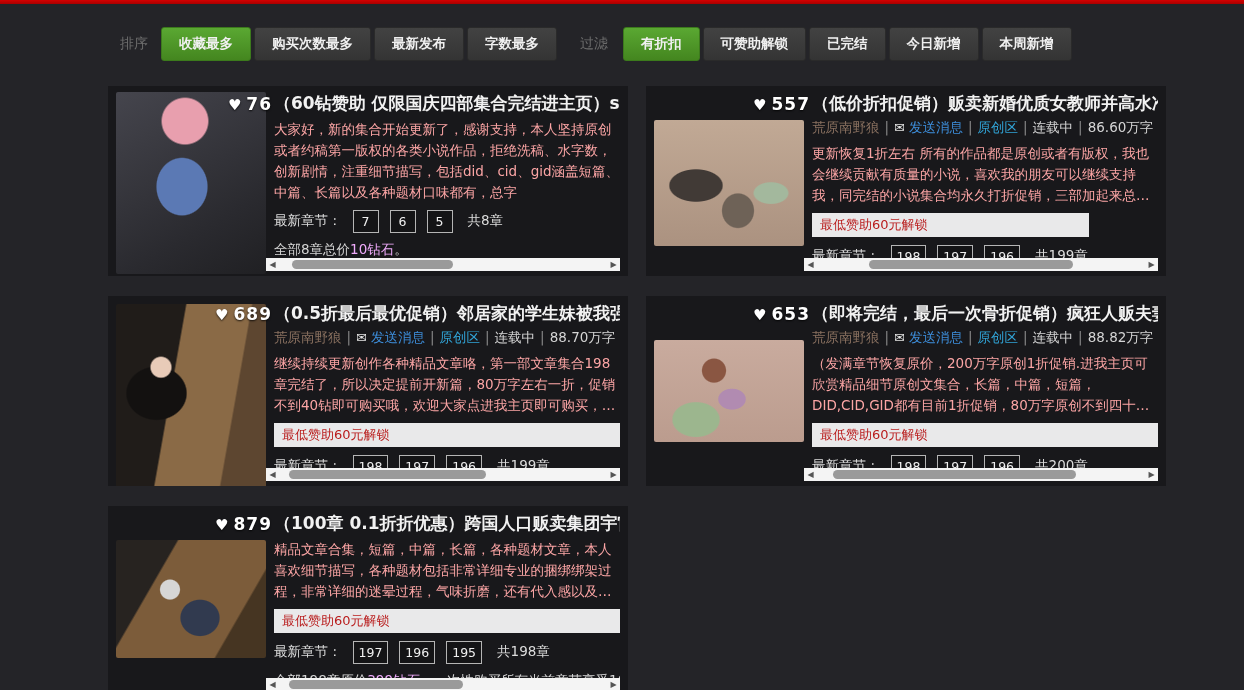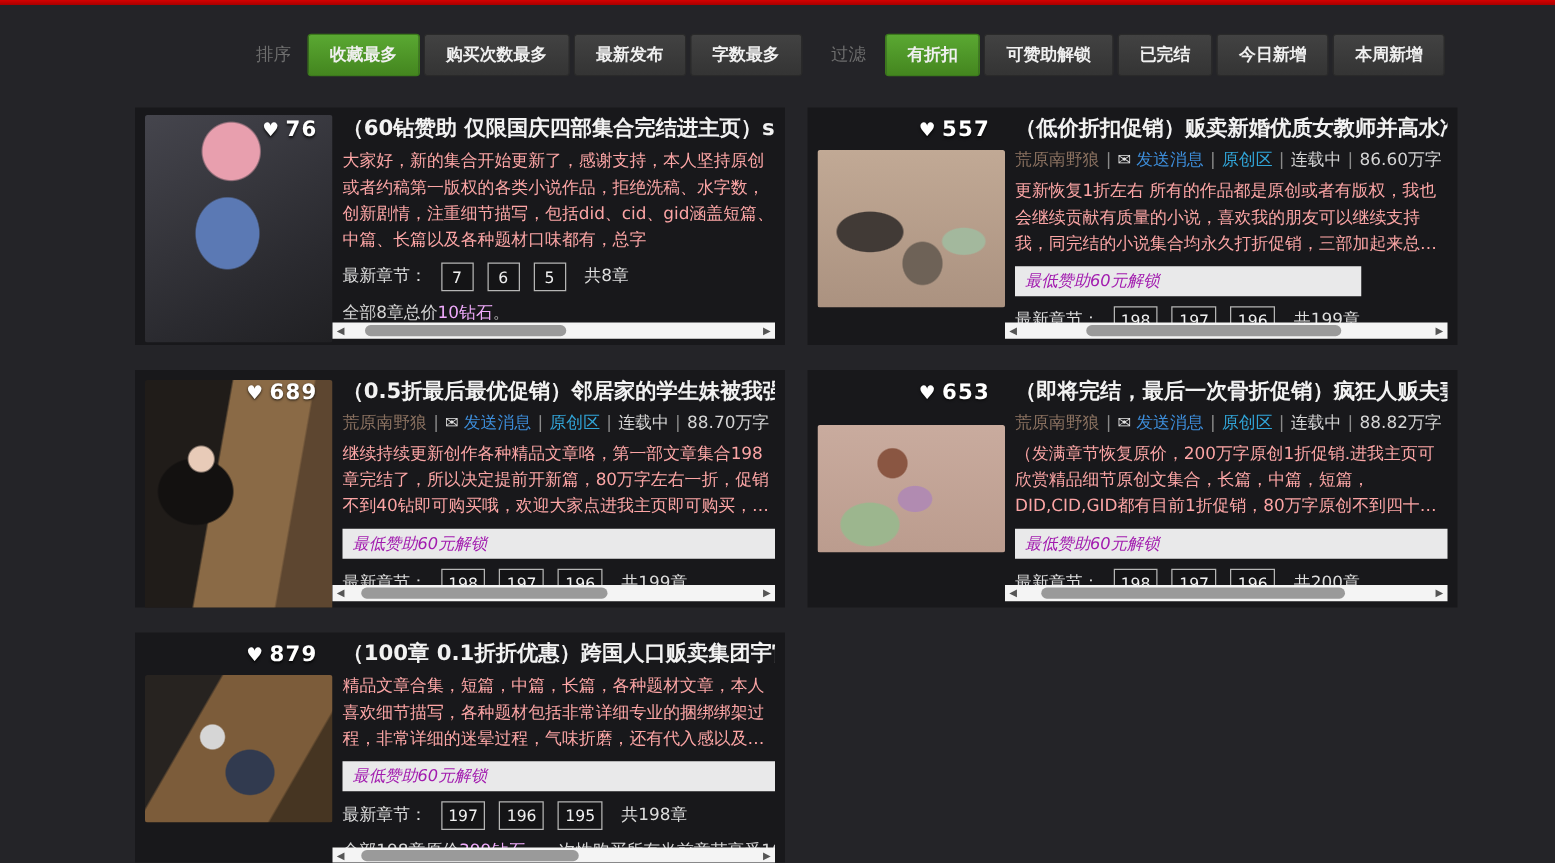--- a/index.html
+++ b/index.html
@@ -6,21 +6,21 @@
   html,body { margin:0; padding:0; }
   body {
     width:1244px; height:690px; overflow:hidden;
     background:#242428;
     font-family:"DejaVu Sans", sans-serif;
     color:#ddd;
   }
   .topstrip { height:4px; width:100%; background:linear-gradient(#d40000,#a80000); }
 
   
-  .toolbar { display:flex; align-items:center; margin:23px 0 0 120px;justify-content:center; }
+  .toolbar { display:flex; align-items:center; margin:23px 0 0 120px; }
   .tb-label { color:#6d6d6d; font-size:14px; margin-right:13px; }
   .tb-label.filter { margin-left:20px; margin-right:15px; }
   .btn {
     height:27px; padding:16px 17px; margin-right:3px;
     display:flex; align-items:center;
     background:linear-gradient(#424242,#343434);
     border:1px solid #2a2a2a; border-radius:3px;
     color:#f0f0f0; font-size:13.5px; font-weight:bold;
     cursor:pointer; white-space:nowrap;
   }
@@ -56,21 +56,21 @@
       radial-gradient(ellipse at 52% 58%, #b18bb1 0 12%, transparent 13%),
       radial-gradient(ellipse at 28% 78%, #9cb68e 0 15%, transparent 16%),
       linear-gradient(#c9ab9e,#bb9c8e); }
   .cover-4 { top:34px; height:118px;
     background:
       radial-gradient(circle at 36% 42%, #d6d6d6 0 8%, transparent 9%),
       radial-gradient(ellipse at 56% 66%, #313a4f 0 16%, transparent 17%),
       linear-gradient(120deg,#272320 0 28%,#7c5c3a 29% 76%,#463522 77%); }
 
   .heart {
-    position:absolute; top:8px; left:2px; width:144px; z-index:2;
+    position:absolute; top:8px; left:20px; width:144px; z-index:2;
     text-align:right; color:#fff; font-size:17px; font-weight:bold;
     text-shadow:0 1px 2px rgba(0,0,0,.8); letter-spacing:1px;
   }
   .h-ic { font-size:15px; margin-right:4px; }
 
   .content { margin-left:158px; position:relative; height:100%; }
   .title {
     margin:0 0 5px; font-size:17px; font-weight:bold; color:#f2f2f2;
     white-space:nowrap; overflow:hidden; line-height:1.3;
   }
@@ -80,22 +80,22 @@
   .mail-ic { color:#e3e3e3; font-size:13px; margin-right:4px; }
   .msg { color:#3d8edb; text-decoration:none; cursor:pointer; }
   .zone { color:#31a5d8; text-decoration:none; cursor:pointer; }
   .desc {
     margin:0 0 7px; font-size:13.5px; color:#fca5a5; line-height:1.55;
     display:-webkit-box; -webkit-box-orient:vertical; overflow:hidden;
   }
   .lines3 { -webkit-line-clamp:3; }
   .lines4 { -webkit-line-clamp:4; }
   .unlock {
-    display:block; background:#e9e9ea; color:#a21caf; font-size:13px;
-    padding:3px 8px; margin:0 0 8px; text-decoration:none; cursor:pointer;font-style:italic;
+    display:block; background:#e9e9ea; color:#b91c1c; font-size:13px;
+    padding:3px 8px; margin:0 0 8px; text-decoration:none; cursor:pointer;
   }
   .unlock.short { width:80%; }
   .chapters { display:flex; align-items:center; gap:11px; font-size:13.5px; color:#ddd; margin-bottom:8px; }
   .ch-box {
     min-width:26px; padding:3px 5px; border:1px solid #b5b5b5; text-align:center;
     font-size:12.5px; color:#f0f0f0; text-decoration:none; cursor:pointer; background:#141416;
   }
   .ch-total { margin-left:4px; }
   .price { margin:0; font-size:13.5px; color:#d5d5d5; white-space:nowrap; overflow:hidden; }
   .cy { color:#f0abfc; text-decoration:none; cursor:pointer; }

